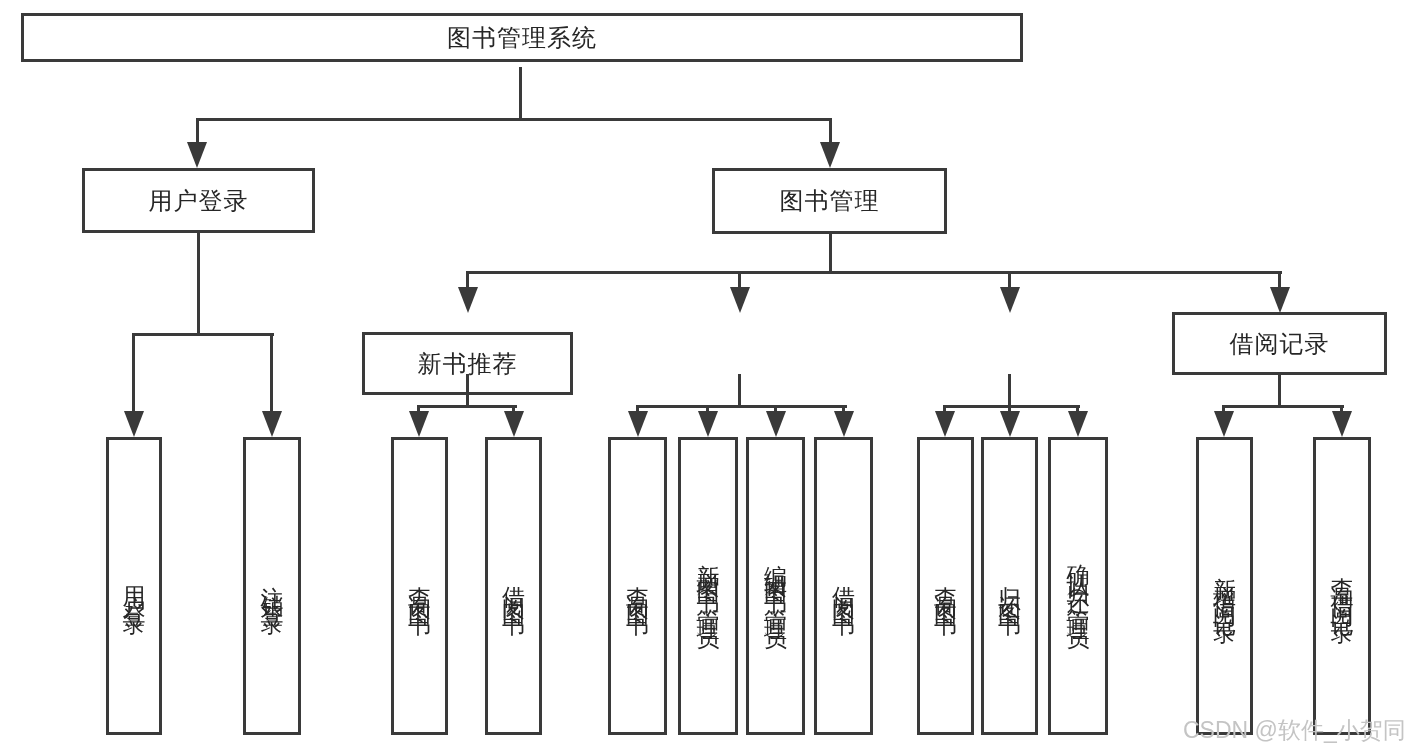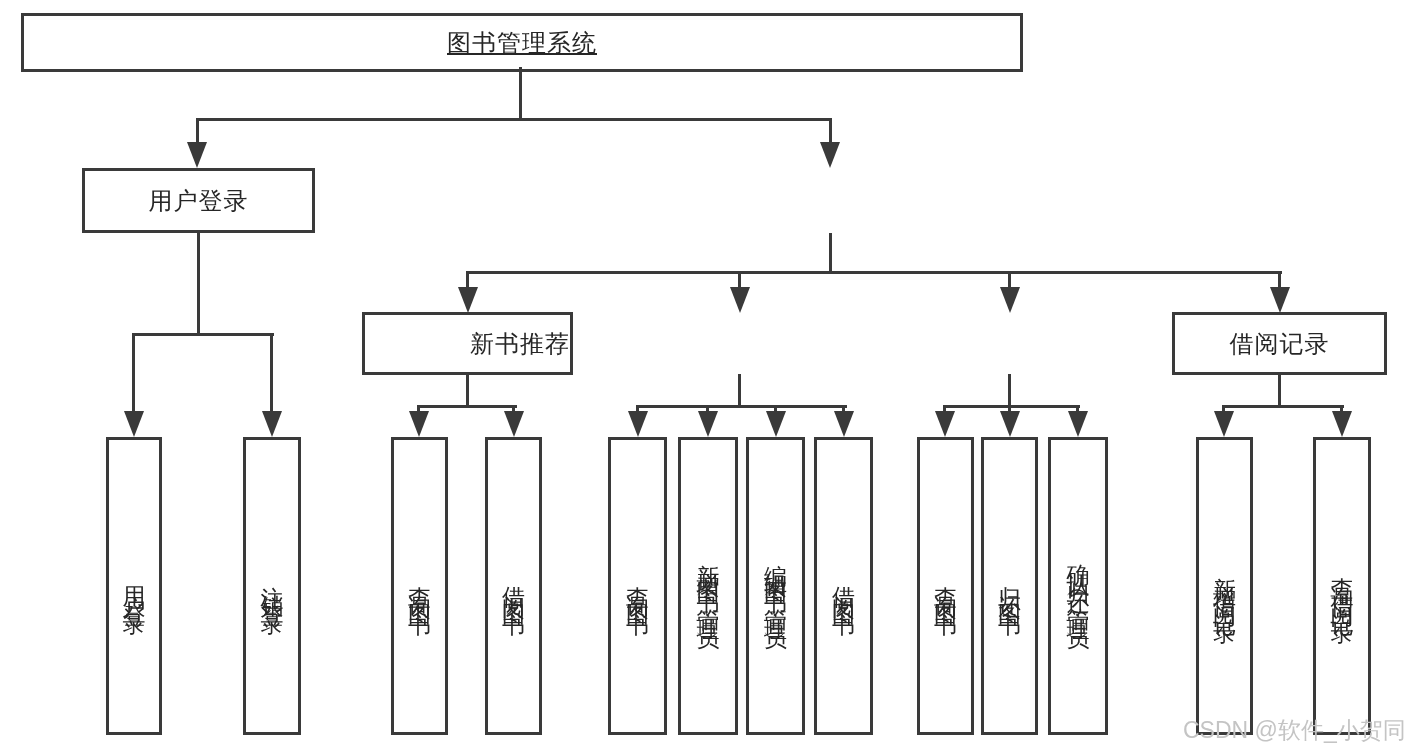--- a/index.html
+++ b/index.html
@@ -58,54 +58,57 @@
     font-size:23px;
     color:var(--wm);
     white-space:nowrap;
   }
 </style>
 </head>
 <body>
 
 <div class="canvas">
 
-  <div class="box box-h" style="left:21px;top:13px;width:1002px;height:59px;text-decoration:underline;">
+  <div class="box box-h" style="left:21px;top:13px;width:1002px;height:49px;">
     <span>图书管理系统</span>
   </div>
 
   <div class="vline" style="left:519px;top:67px;height:53px;"></div>
   <div class="hline" style="left:196px;top:118px;width:636px;"></div>
   <div class="vline" style="left:196px;top:118px;height:28px;"></div>
   <div class="arrow" style="left:187px;top:142px;"></div>
   <div class="vline" style="left:829px;top:118px;height:28px;"></div>
   <div class="arrow" style="left:820px;top:142px;"></div>
 
   <div class="box box-h" style="left:82px;top:168px;width:233px;height:65px;">
     <span>用户登录</span>
+  </div>
+  <div class="box box-h" style="left:712px;top:168px;width:235px;height:66px;">
+    <span>图书管理</span>
   </div>
 
   <div class="vline" style="left:197px;top:232px;height:103px;"></div>
   <div class="hline" style="left:132px;top:333px;width:142px;"></div>
   <div class="vline" style="left:132px;top:333px;height:80px;"></div>
   <div class="arrow" style="left:124px;top:411px;"></div>
   <div class="vline" style="left:270px;top:333px;height:80px;"></div>
   <div class="arrow" style="left:262px;top:411px;"></div>
 
   <div class="vline" style="left:829px;top:233px;height:40px;"></div>
   <div class="hline" style="left:466px;top:271px;width:816px;"></div>
   <div class="vline" style="left:466px;top:271px;height:20px;"></div>
   <div class="arrow" style="left:458px;top:287px;"></div>
   <div class="vline" style="left:738px;top:271px;height:20px;"></div>
   <div class="arrow" style="left:730px;top:287px;"></div>
   <div class="vline" style="left:1008px;top:271px;height:20px;"></div>
   <div class="arrow" style="left:1000px;top:287px;"></div>
   <div class="vline" style="left:1278px;top:271px;height:20px;"></div>
   <div class="arrow" style="left:1270px;top:287px;"></div>
 
-  <div class="box box-h" style="left:362px;top:312px;width:211px;height:63px;justify-content:flex-end;">
+  <div class="box box-h" style="left:362px;top:332px;width:211px;height:63px;">
     <span>新书推荐</span>
   </div>
   <div class="box box-h" style="left:1172px;top:312px;width:215px;height:63px;">
     <span>借阅记录</span>
   </div>
 
   <div class="vline" style="left:466px;top:374px;height:34px;"></div>
   <div class="hline" style="left:417px;top:405px;width:100px;"></div>
   <div class="vline" style="left:417px;top:405px;height:12px;"></div>
   <div class="arrow" style="left:409px;top:411px;"></div>

